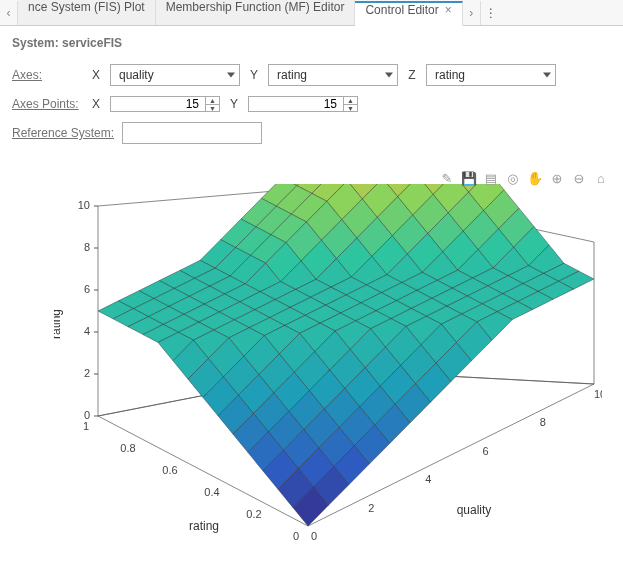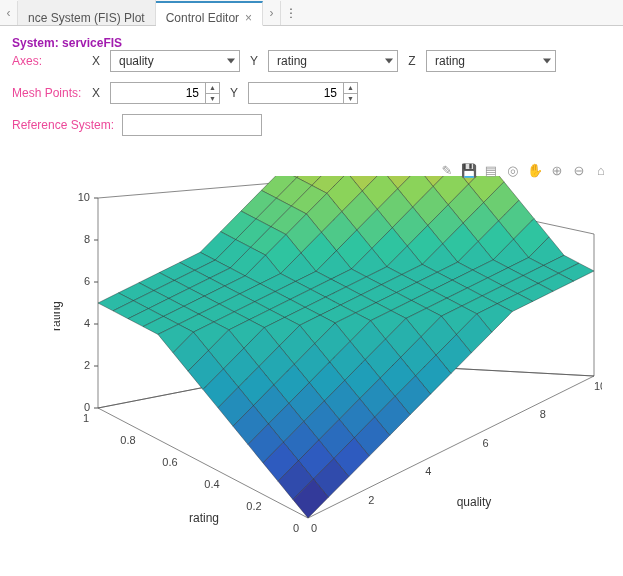--- a/index.html
+++ b/index.html
@@ -29,21 +29,21 @@
     justify-content: center;
     color: #888;
     cursor: pointer;
     border-right: 1px solid #ddd;
   }
   .tab-scroll-btn:last-of-type { border-left: 1px solid #ddd; border-right: none;}
   .tab {
     padding: 0 10px;
     height: 25px;
     display: flex;
-    align-items: flex-end;
+    align-items: flex-start;
     border-right: 1px solid #ddd;
     background: #f0f0f0;
     color: #555;
     cursor: pointer;
     white-space: nowrap;
   }
   .tab.active {
     background: #fff;
     border-top: 2px solid #3b8ec2;
     border-bottom: 1px solid #fff;
@@ -59,29 +59,30 @@
     width: 20px;
     display:flex; align-items:center; justify-content:center;
     color:#555; cursor:pointer;
   }
 
   .panel {
     padding: 10px 12px;
   }
   .title {
     font-weight: bold;
-    color: #a21caf;
+    color: #737373;
+    margin-bottom: 14px;
   }
   .row {
     display: flex;
     align-items: center;
     margin-bottom: 10px;
     gap: 8px;
   }
-  .label { min-width: 70px; color:#ec4899; }
+  .label { min-width: 70px; color:#737373;text-decoration:underline; }
   .axis-label { width: 12px; text-align:center; color:#444; }
   .select {
     position: relative;
     border: 1px solid #aaa;
     height: 22px;
     background: #fff;
     display: flex;
     align-items: center;
     padding: 0 20px 0 8px;
     font-size: 12px;
@@ -94,21 +95,21 @@
     top: 50%;
     transform: translateY(-50%);
     width: 0; height: 0;
     border-left: 4px solid transparent;
     border-right: 4px solid transparent;
     border-top: 5px solid #555;
   }
   .spinner {
     position: relative;
     border: 1px solid #aaa;
-    height: 22px;
+    height: 16px;
     width: 110px;
     background: #fff;
     display: flex;
     align-items: center;
   }
   .spinner input {
     border: none;
     width: 100%;
     text-align: right;
     padding-right: 20px;
@@ -178,20 +179,23 @@
   .axis-text { font-size: 11px; fill:#444; }
   .axis-title { font-size: 12px; fill:#333; }
 </style>
 </head>
 <body>
 
 <div class="tabbar">
   <div class="tab-scroll-btn">‹</div>
   <div class="tab tab-trunc" style="max-width:140px">
     <span>nce System (FIS) Plot</span>
+  </div>
+  <div class="tab">
+    <span>Membership Function (MF) Editor</span>
   </div>
   <div class="tab active">
     <span>Control Editor</span>
     <span class="close">×</span>
   </div>
   <div class="tab-scroll-btn">›</div>
   <div class="tab-more">⋮</div>
 </div>
 
 <div class="panel">
@@ -213,21 +217,21 @@
         <span class="arrow"></span>
     </div>
     <span class="axis-label">Z</span>
     <div class="select" style="width:130px">
       <span>rating</span>
         <span class="arrow"></span>
     </div>
   </div>
 
   <div class="row">
-    <span class="label">Mesh Points:</span>
+    <span class="label">Axes Points:</span>
     <span class="axis-label">X</span>
     <div class="spinner">
       <input value="15" style="">
       <div class="btns">
           <div>▲</div>
           <div>▼</div>
         </div>
     </div>
     <span class="axis-label">Y</span>
     <div class="spinner">

